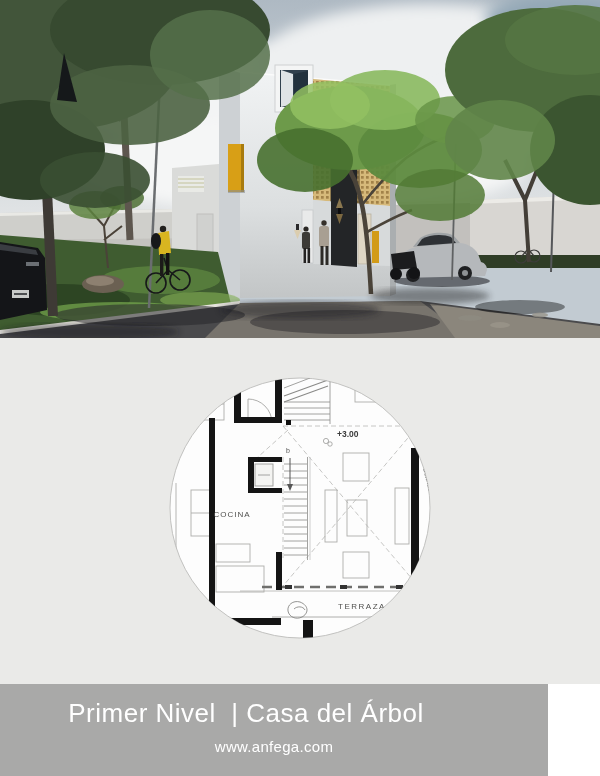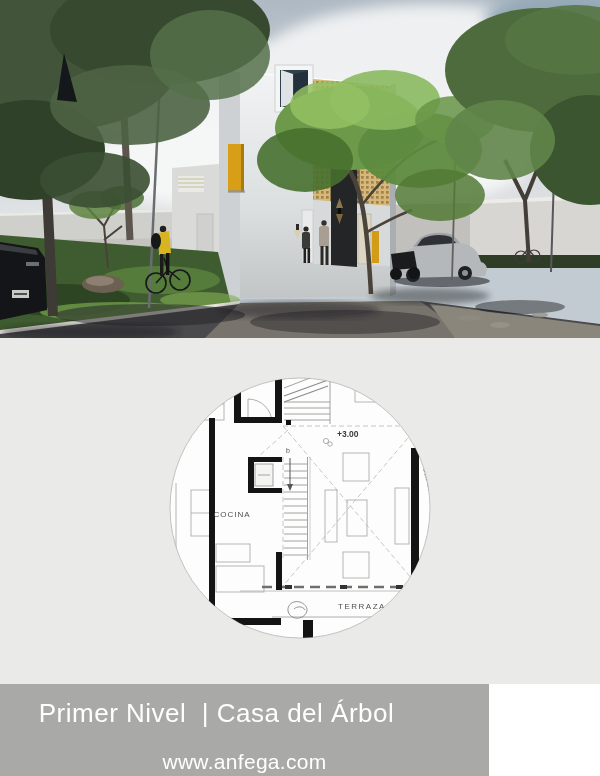--- a/index.html
+++ b/index.html
@@ -2,25 +2,25 @@
 <html><head>
 <meta charset="utf-8">
 <style>
   html,body{margin:0;padding:0;background:#ffffff;}
   .poster{position:relative;width:600px;height:776px;margin:0 auto;overflow:hidden;
           font-family:"Liberation Sans",sans-serif;background:#ffffff;}
   .render{position:relative;width:600px;height:338px;overflow:hidden;background:#c2cbd2;}
   .render svg{display:block;}
   .plan-area{position:relative;width:600px;height:346px;background:#eaeae8;}
   .plan-area svg{display:block;}
-  .caption-bar{position:relative;width:489px;height:92px;background:#a9a9a8;
+  .caption-bar{position:relative;width:548px;height:92px;background:#a9a9a8;
                display:flex;flex-direction:column;align-items:center;justify-content:flex-start;}
   .caption-title{margin-top:14px;color:#ffffff;font-size:26px;font-weight:400;
                  letter-spacing:.5px;white-space:pre;transform:translateX(-28px);}
-  .caption-site{margin-top:21px;color:#ffffff;font-size:21px;letter-spacing:.3px;}
+  .caption-site{margin-top:9px;color:#ffffff;font-size:15px;letter-spacing:.3px;}
   .plan-label{fill:#4f4f4d;}
 </style>
 </head>
 <body>
 
 <div class="poster">
 
   <div class="render">
     <svg width="600" height="338" viewBox="0 0 600 338">
       <defs>

